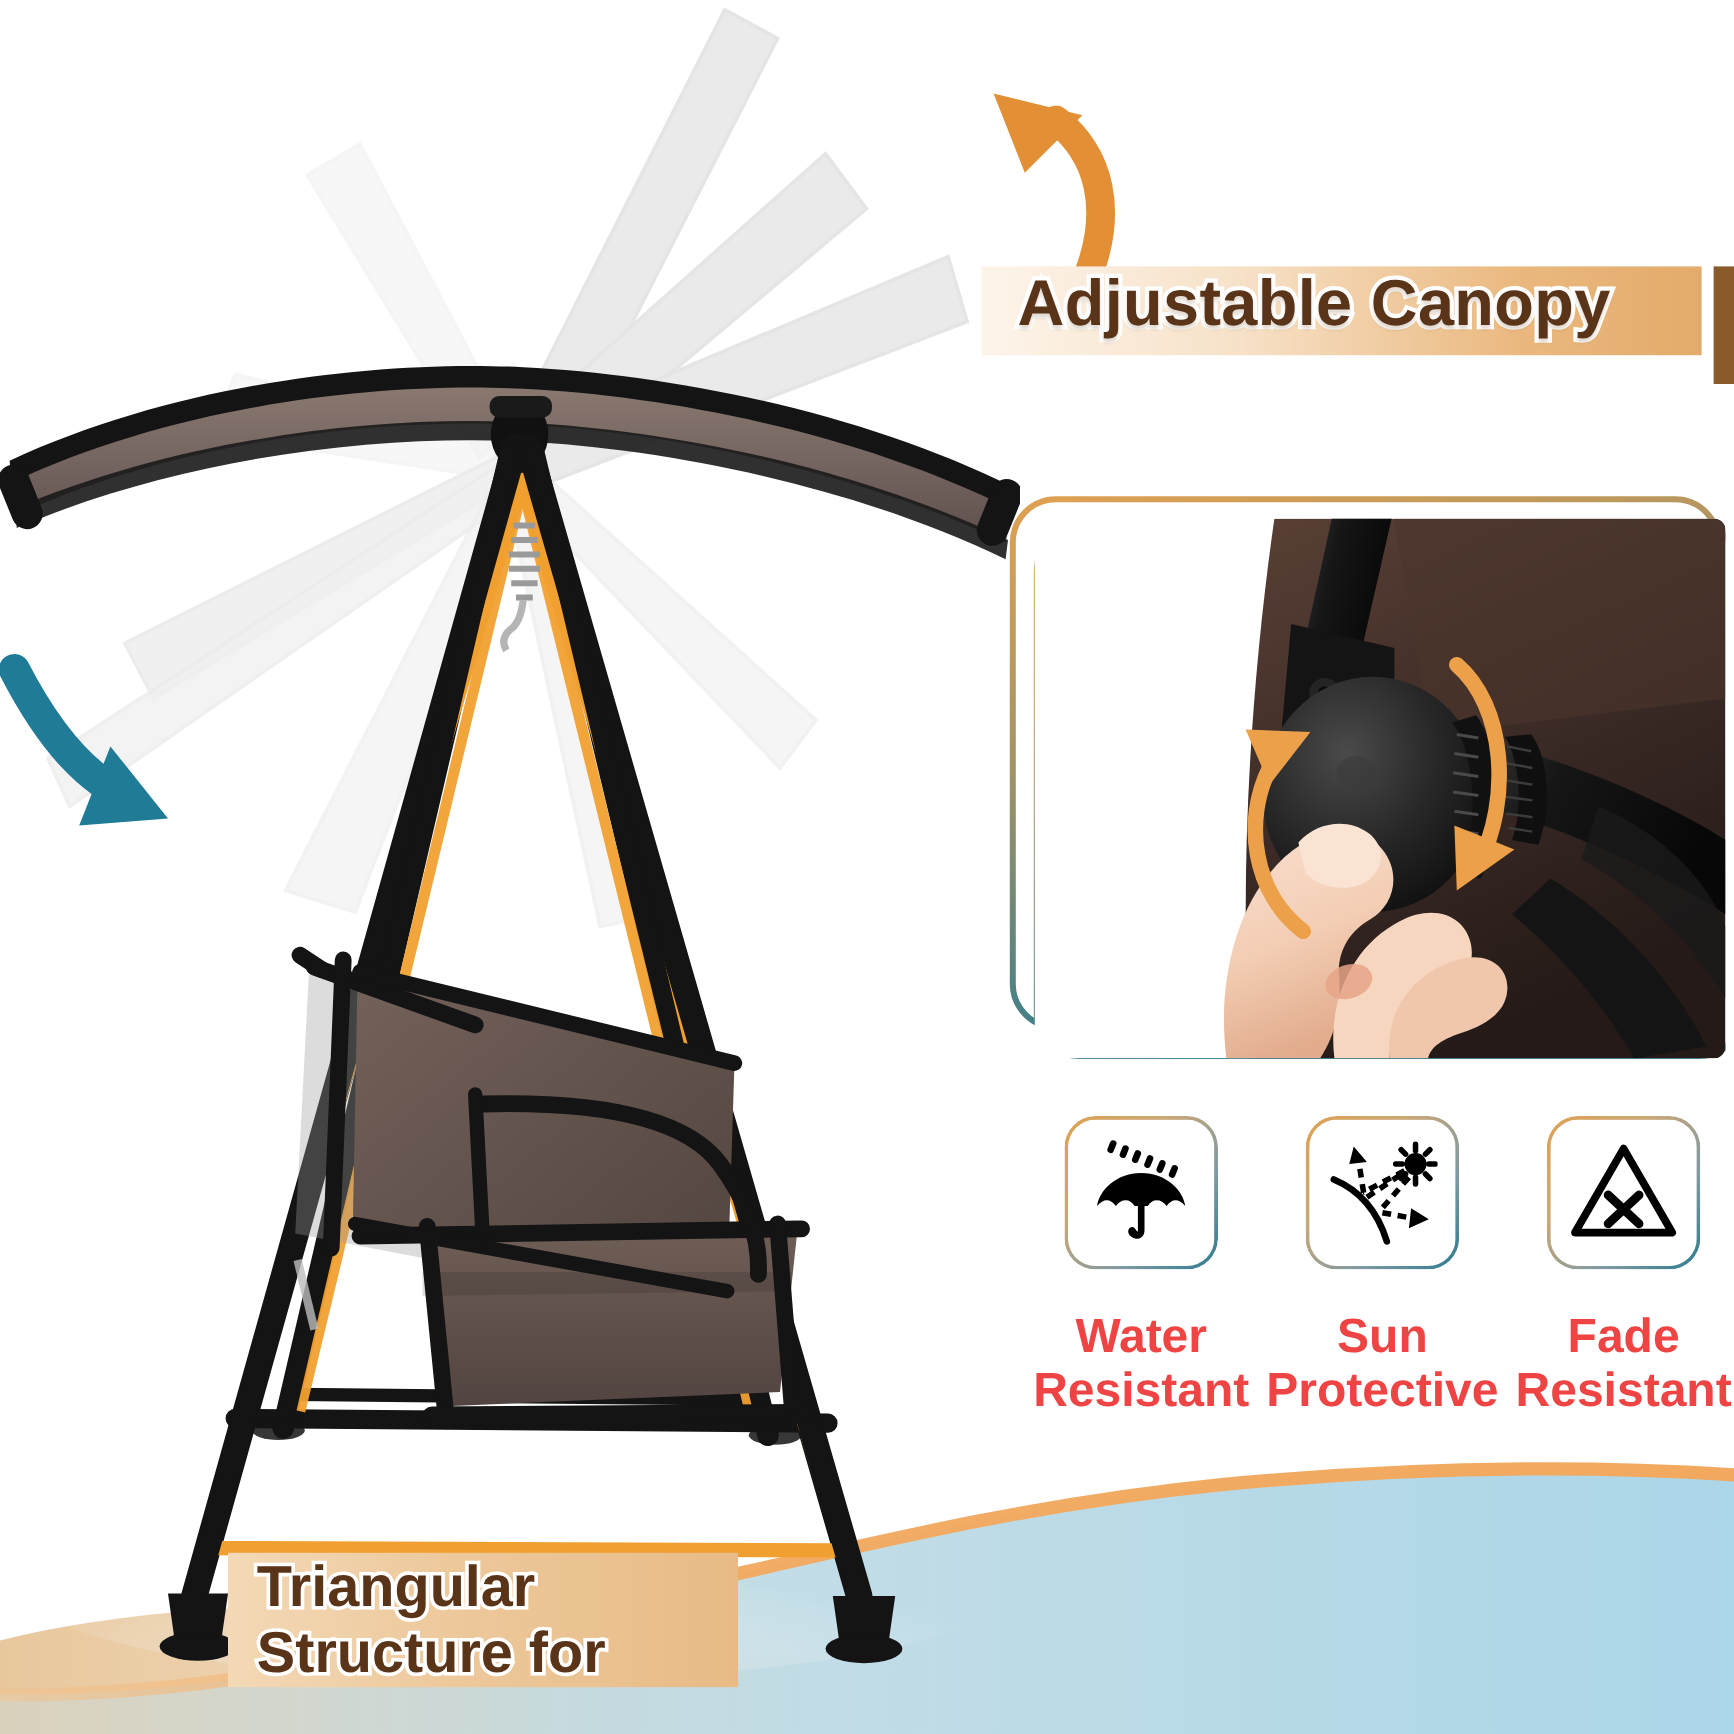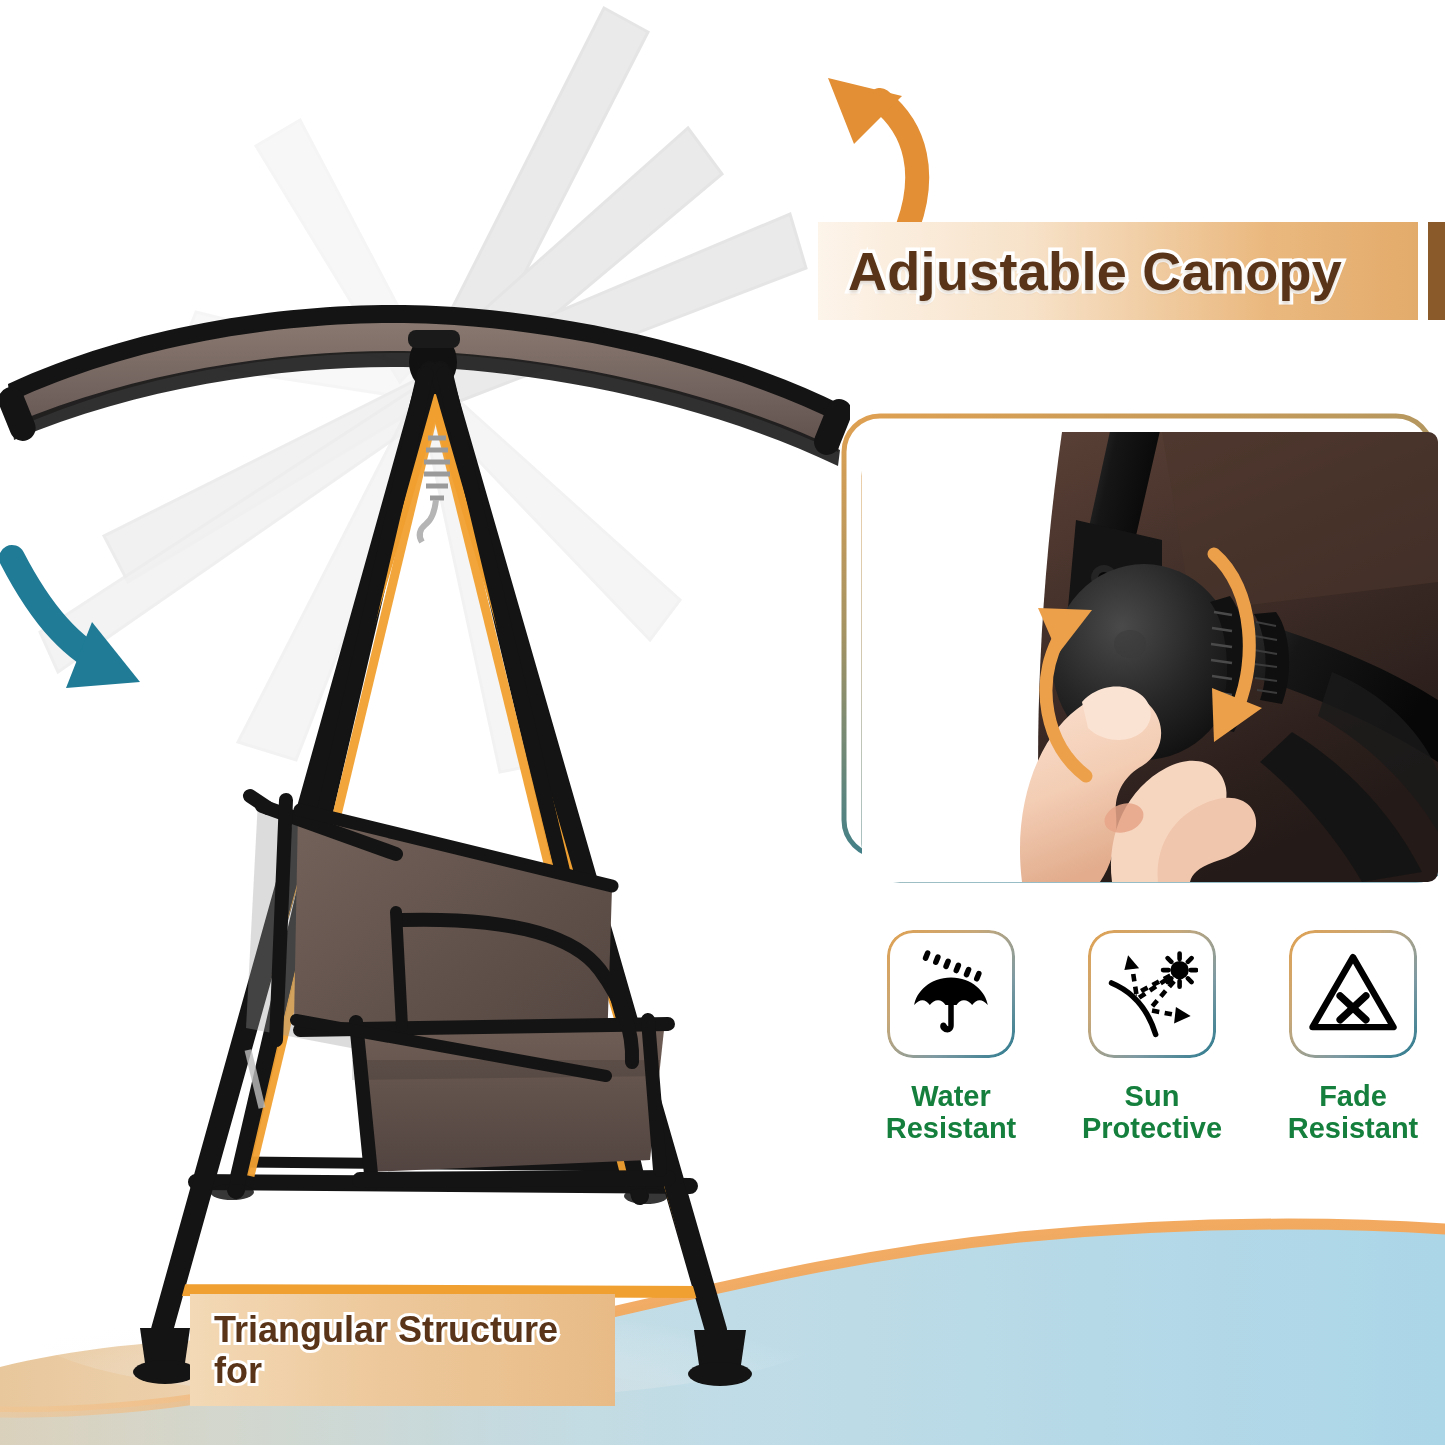--- a/index.html
+++ b/index.html
@@ -9,23 +9,23 @@
   .stage{position:absolute;inset:0;width:1445px;height:1445px;background:#ffffff;}
 
   
   .wave{position:absolute;left:0;bottom:0;width:1445px;height:230px;}
 
   
   .product{position:absolute;left:0;top:0;width:850px;height:1445px;}
 
   
   .banner-title{
-    position:absolute;left:818px;top:222px;width:600px;height:98px;
+    position:absolute;left:818px;top:222px;width:600px;height:74px;
     background:linear-gradient(90deg,#fdf4ea 0%,#f7e2c9 35%,#eab87e 75%,#e3ab6b 100%);
-    display:flex;align-items:center;padding-left:30px;box-sizing:border-box;
+    display:flex;align-items:flex-start;padding-left:30px;box-sizing:border-box;
   }
   .banner-title span{
     font-size:54px;font-weight:bold;color:#5a3418;letter-spacing:.3px;
     -webkit-text-stroke:7px #ffffff;paint-order:stroke fill;
     text-shadow:0 3px 3px rgba(120,80,40,.22);
   }
   .banner-cap{position:absolute;left:1428px;top:222px;width:17px;height:98px;
     background:#8a5a2b;}
 
   
@@ -36,32 +36,32 @@
   
   .features{position:absolute;left:862px;top:930px;width:580px;height:285px;
             display:flex;justify-content:space-between;}
   .feature{width:178px;display:flex;flex-direction:column;align-items:center;}
   .feature-icon{width:128px;height:128px;border-radius:26px;position:relative;
                 background:#ffffff;display:flex;align-items:center;justify-content:center;}
   .feature-icon::before{content:"";position:absolute;inset:0;border-radius:26px;padding:3px;
         background:linear-gradient(135deg,#e0a152 0%,#c8a878 35%,#7f9aa2 68%,#2c7b90 100%);
         -webkit-mask:linear-gradient(#fff 0 0) content-box,linear-gradient(#fff 0 0);
         -webkit-mask-composite:xor;mask-composite:exclude;}
-  .feature-label{margin-top:22px;text-align:center;font-size:29px;line-height:1.12;
-                 font-weight:bold;color:#15803d;}
+  .feature-label{margin-top:34px;text-align:center;font-size:40px;line-height:1.12;
+                 font-weight:bold;color:#ef4444;}
 
   
   .banner-stability{
     position:absolute;left:190px;top:1294px;width:425px;height:112px;
     background:linear-gradient(90deg,#f3d9b6 0%,#edc89b 45%,#e8bb86 100%);
     display:flex;flex-direction:column;justify-content:center;padding-left:24px;
     box-sizing:border-box;
   }
   .banner-stability span{
-    font-size:36px;font-weight:bold;color:#5a3418;line-height:1.15;
+    font-size:48px;font-weight:bold;color:#5a3418;line-height:1.15;
     -webkit-text-stroke:6px #ffffff;paint-order:stroke fill;
   }
 </style>
 </head>
 <body>
 
 <div class="stage">
 
   <svg class="wave" viewBox="0 0 1445 230" preserveAspectRatio="none">
     <defs>

